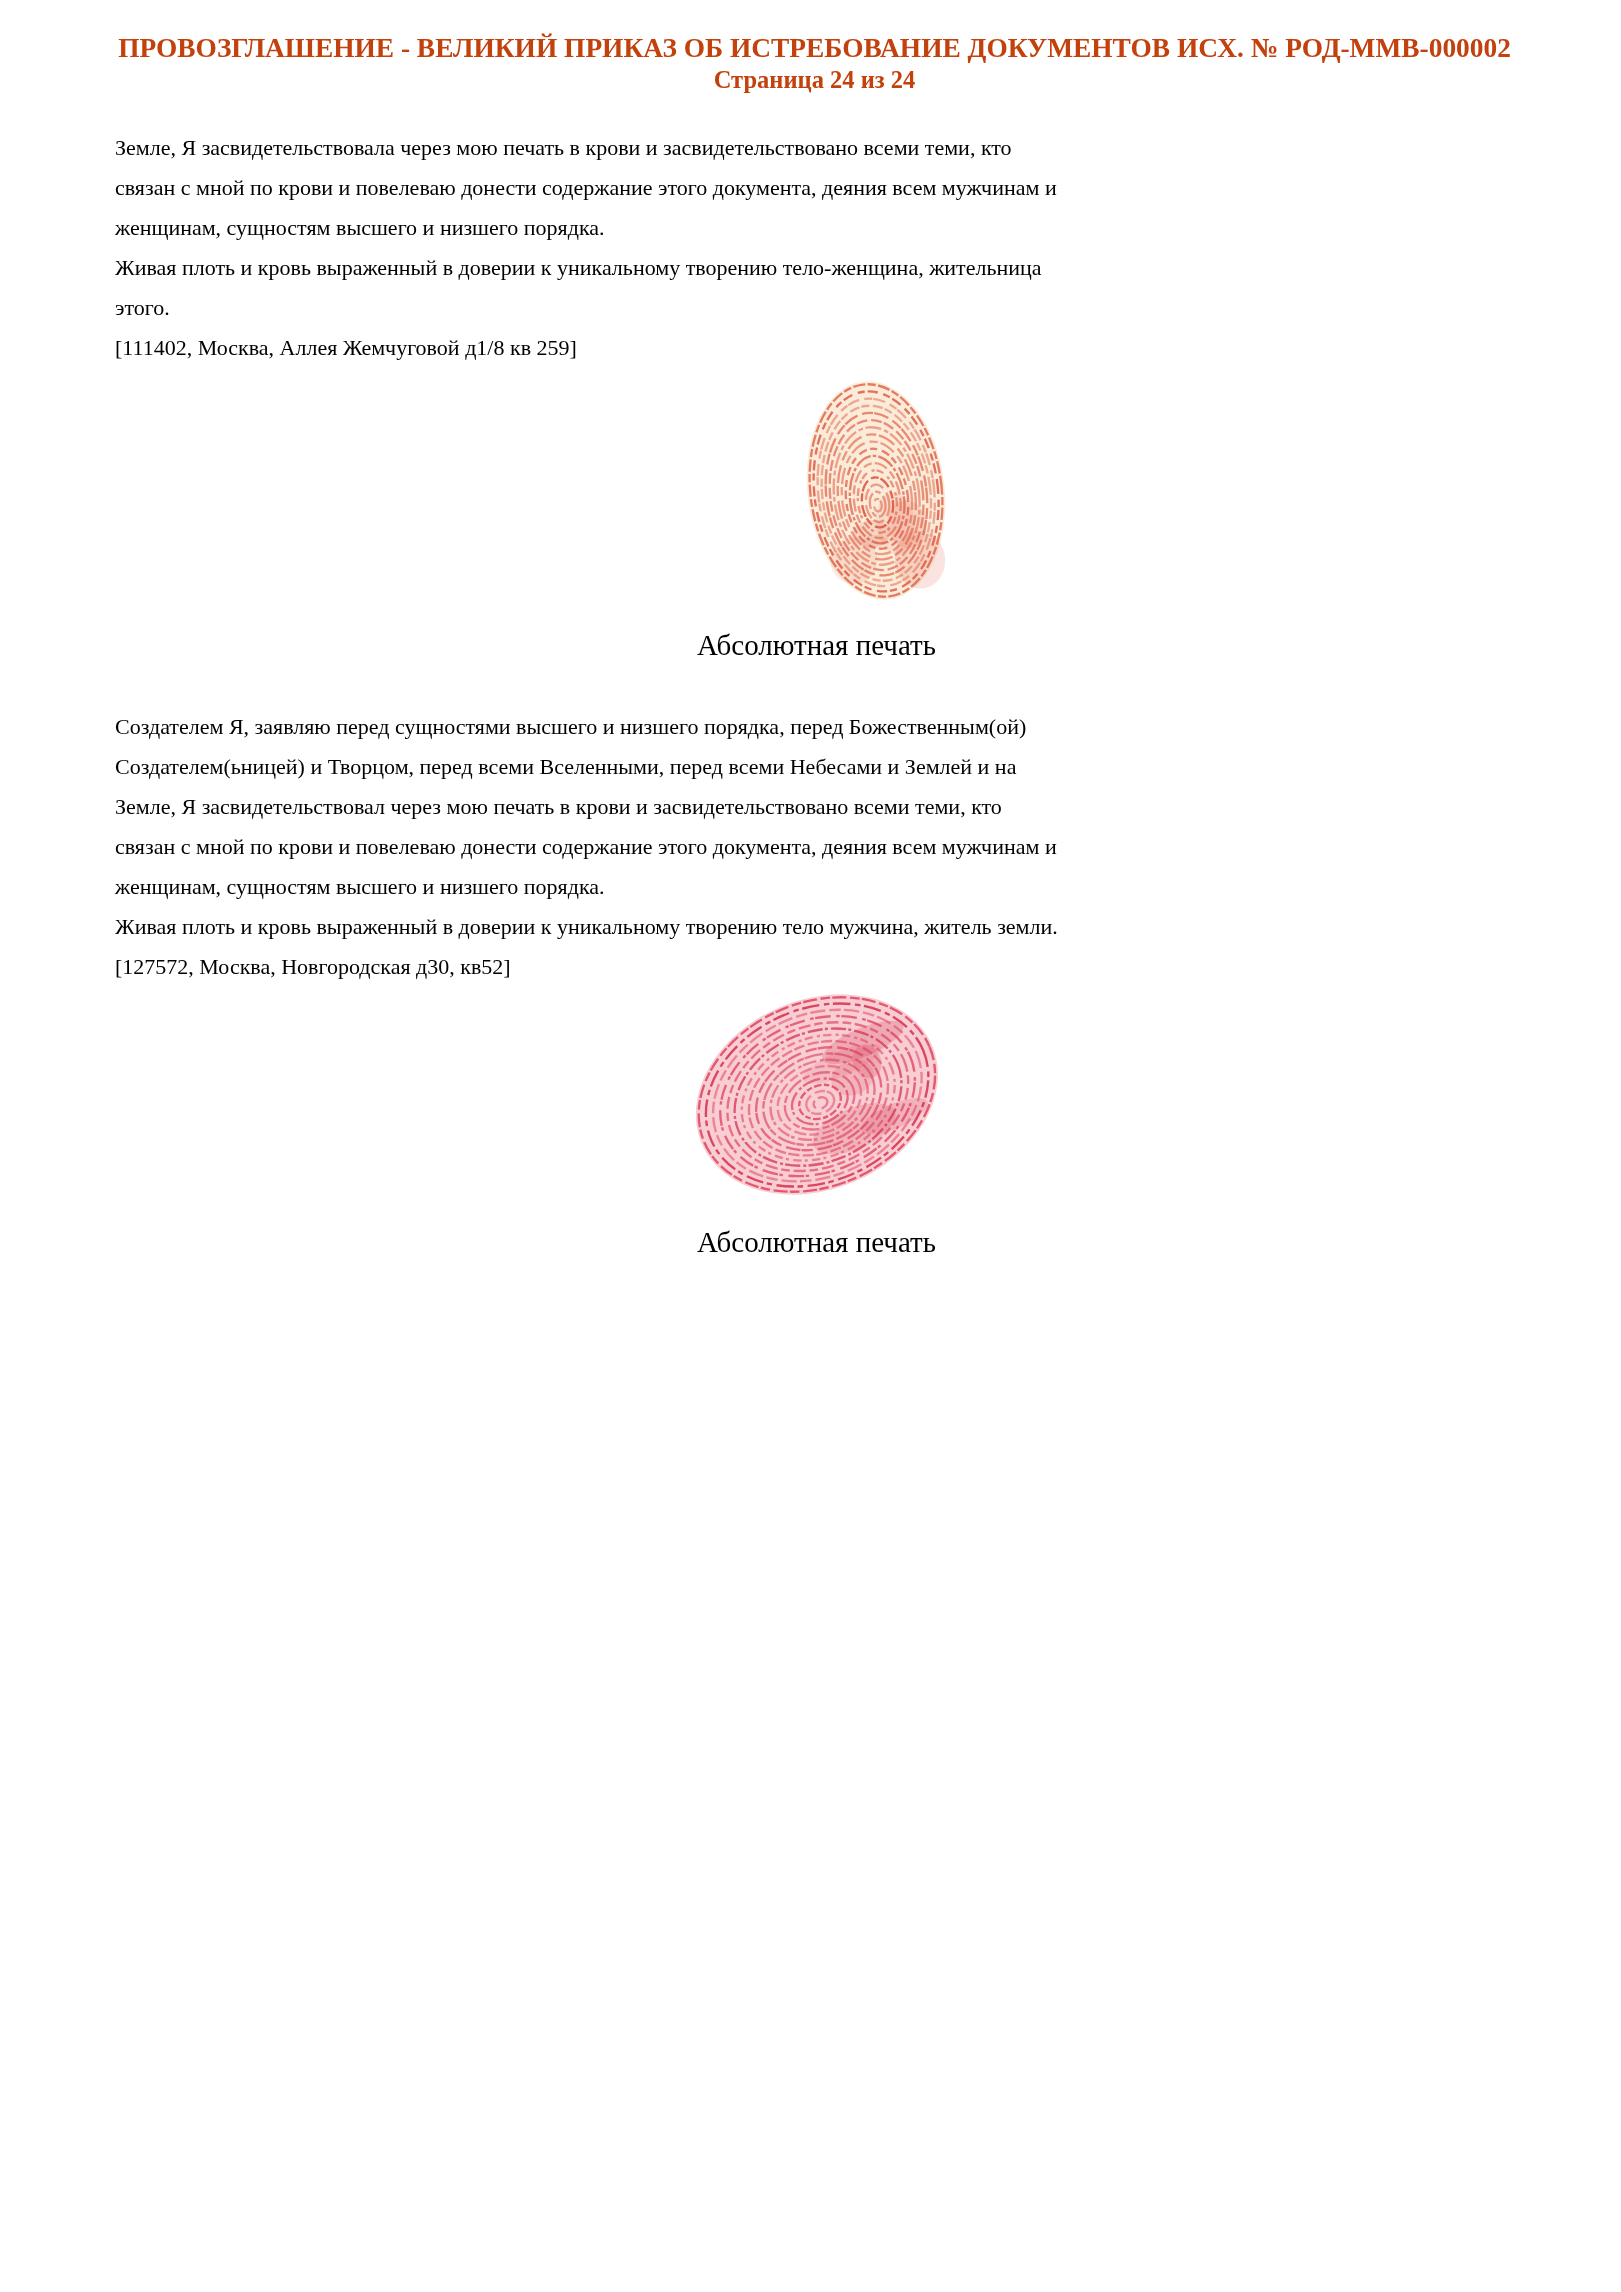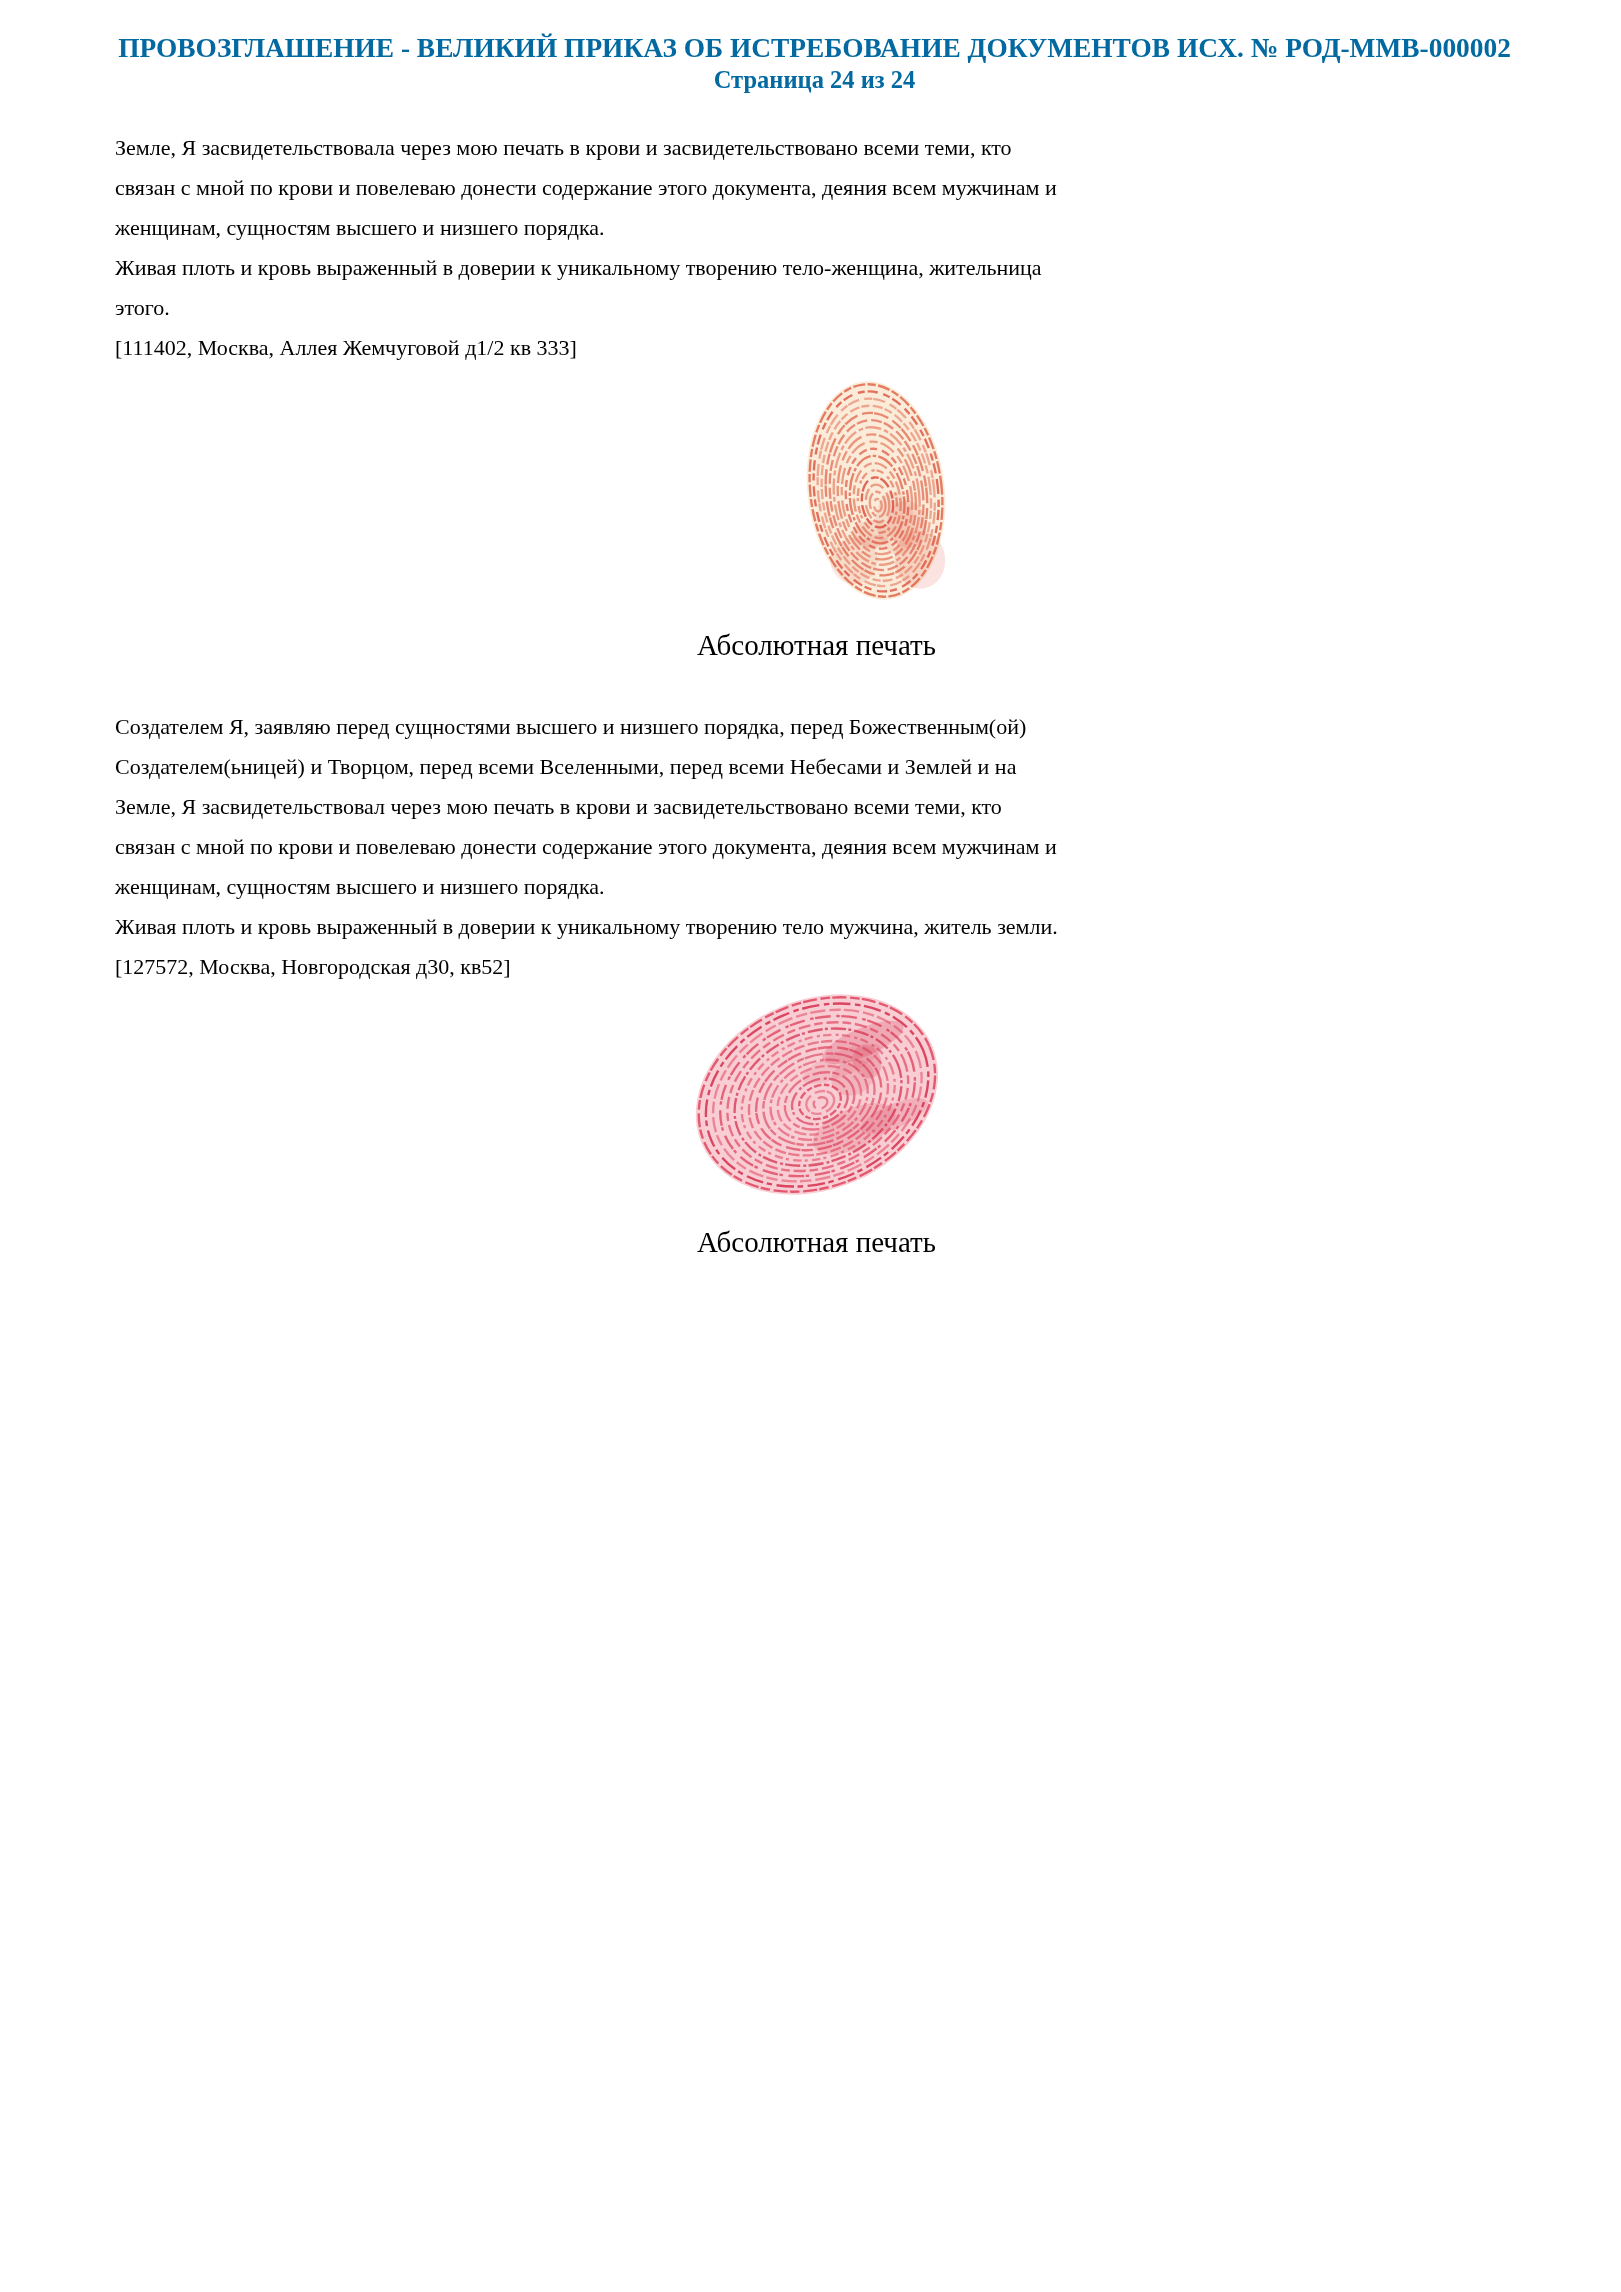--- a/index.html
+++ b/index.html
@@ -50,32 +50,32 @@
   }
   .caption-1{margin-top:16.7px;}
   .caption-2{margin-top:14.7px;}
   .section-2{margin-top:42px;}
 </style>
 </head>
 <body>
 
 <div class="page">
 
-  <div class="header" style="color: #0369a1; padding-left: 8px;">
+  <div class="header" style="color: #c2410c; padding-left: 8px;">
     <div class="header-line1">ПРОВОЗГЛАШЕНИЕ - ВЕЛИКИЙ ПРИКАЗ ОБ ИСТРЕБОВАНИЕ ДОКУМЕНТОВ ИСХ. № РОД-ММВ-000002</div>
     <div class="header-line2">Страница 24 из 24</div>
   </div>
 
   <div class="body-text">
       <div class="line">Земле, Я засвидетельствовала через мою печать в крови и засвидетельствовано всеми теми, кто</div>
       <div class="line">связан с мной по крови и повелеваю донести содержание этого документа, деяния всем мужчинам и</div>
       <div class="line">женщинам, сущностям высшего и низшего порядка.</div>
       <div class="line">Живая плоть и кровь выраженный в доверии к уникальному творению тело-женщина, жительница</div>
       <div class="line">этого.</div>
-      <div class="line">[111402, Москва, Аллея Жемчуговой д1/2 кв 333]</div>
+      <div class="line">[111402, Москва, Аллея Жемчуговой д1/8 кв 259]</div>
     </div>
 
   <div class="print-wrap">
     <svg class="print-svg print-1" width="206" height="235" viewBox="0 0 210 240">
         <g transform="translate(105 120) rotate(-7)">
           <ellipse rx="70" ry="112" fill="#f8dcbc" opacity="0.55"></ellipse>
           <ellipse rx="3.941176470588235" ry="6.411764705882353" cy="15.058823529411764" fill="none" stroke="#e4765b" stroke-width="2.4" stroke-dasharray="15.098559670781894 5.617712620027435 5.678317901234568 1.312229938271605" opacity="0.64"></ellipse>
           <ellipse rx="7.88235294117647" ry="12.823529411764707" cy="14.117647058823529" fill="none" stroke="#e4765b" stroke-width="2.4" stroke-dasharray="16.63281035665295 2.7793209876543212 5.947029320987655 3.407201646090535" opacity="0.69"></ellipse>
           <ellipse rx="11.823529411764707" ry="19.23529411764706" cy="13.176470588235293" fill="none" stroke="#e4765b" stroke-width="2.4" stroke-dasharray="14.663460219478738 5.371999314128944 11.574537037037038 2.556957304526749" opacity="0.67"></ellipse>
           <ellipse rx="15.76470588235294" ry="25.647058823529413" cy="12.235294117647058" fill="none" stroke="#dd5341" stroke-width="2.4" stroke-dasharray="12.344830246913581 3.7784636488340193 8.25528549382716 1.770756172839506" opacity="0.87"></ellipse>

